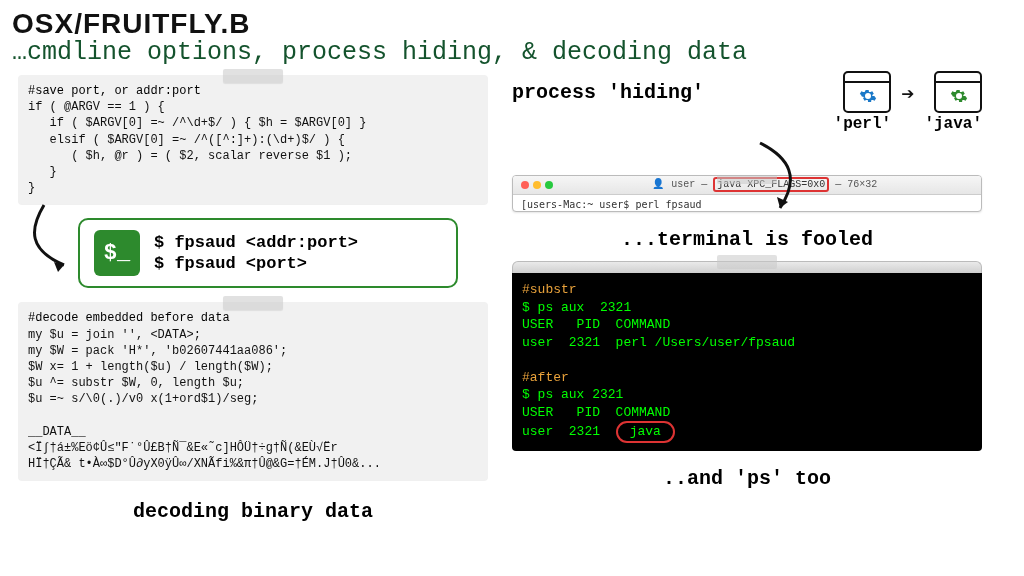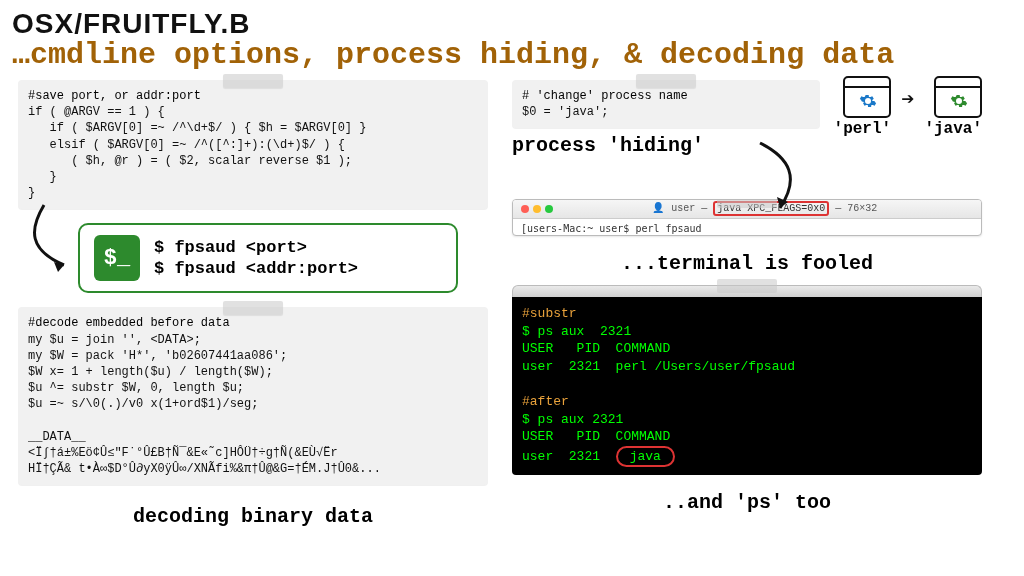--- a/index.html
+++ b/index.html
@@ -13,23 +13,23 @@
   }
   .header { padding: 8px 18px 0 12px; }
   .title-main {
     font-size: 28px;
     font-weight: 800;
     letter-spacing: 1px;
     font-family: "Helvetica Neue", Arial, sans-serif;
     color: #111;
   }
   .title-sub {
-    font-size: 30px;
-    font-weight: 700;
-    color: #a16207;
+    font-size: 25px;
+    font-weight: 400;
+    color: #14532d;
     font-family: "Courier New", Courier, monospace;
     margin-top: -2px;
   }
   .columns {
     display: flex;
     gap: 24px;
     padding: 8px 18px 0 18px;
   }
   .left-col { width: 470px; display: flex; flex-direction: column; gap: 14px; }
   .right-col { width: 470px; display: flex; flex-direction: column; gap: 10px; }
@@ -165,44 +165,42 @@
 <span class="blk">if ( @ARGV == 1 ) {
    if ( $ARGV[0] =~ /^\d+$/ ) { $h = $ARGV[0] }
    elsif ( $ARGV[0] =~ /^([^:]+):(\d+)$/ ) {
       ( $h, @r ) = ( $2, scalar reverse $1 );
    }
 }</span></div>
 
     <div class="cmd-box">
       <div class="cmd-icon">$_</div>
       <div class="cmd-lines">
+        <div>$ fpsaud &lt;addr:port&gt;</div>
         <div>$ fpsaud &lt;port&gt;</div>
-        <div>$ fpsaud &lt;addr:port&gt;</div>
       </div>
     </div>
 
     <div class="panel"><span class="cmt">#decode embedded before data</span>
 <span class="blk">my $u = join '', &lt;DATA&gt;;
 my $W = pack 'H*', 'b02607441aa086';
 $W x= 1 + length($u) / length($W);
 $u ^= substr $W, 0, length $u;
 $u =~ s/\0(.)/v0 x(1+ord$1)/seg;
 
 __DATA__
 &lt;Ï∫†á±%Eö¢Û≤″F˙°Û£B†Ñ¯&amp;E«˜c]HÔÜ†÷g†Ñ(&amp;EÙ√Ër
 HÏ†ÇÃ&amp; t•À∞$D°Û∂yX0ÿÛ∞/XNÃfi%&amp;π†Û@&amp;G=†ÉM.J†Û0&amp;...</span></div>
 
     <div class="caption-big">decoding binary data</div>
   </div>
 
   <div class="right-col">
     <div class="proc-row">
       <div style="flex:1">
-        <div class="panel proc-panel"><span class="cmt"># 'change' process name</span>
-<span class="blk">$0 = 'java';</span></div>
         <div class="proc-label">process 'hiding'</div>
       </div>
       <div class="app-icons">
         <div class="app-icon-wrap">
           <div class="app-win">
             <svg class="gear blue" viewBox="0 0 24 24" fill="currentColor">
                 <path d="M12 8a4 4 0 100 8 4 4 0 000-8zm9 4a7 7 0 01-.1 1.2l2 1.6-2 3.4-2.4-1a7 7 0 01-2 .1l-.4 2.6h-4l-.4-2.6a7 7 0 01-2-.1l-2.4 1-2-3.4 2-1.6A7 7 0 013 12a7 7 0 01.1-1.2l-2-1.6 2-3.4 2.4 1a7 7 0 012-.1L8.9 4h4l.4 2.6a7 7 0 012 .1l2.4-1 2 3.4-2 1.6c.1.4.1.8.1 1.2z"></path>
               </svg>
           </div>
           <div class="app-label">'perl'</div>

